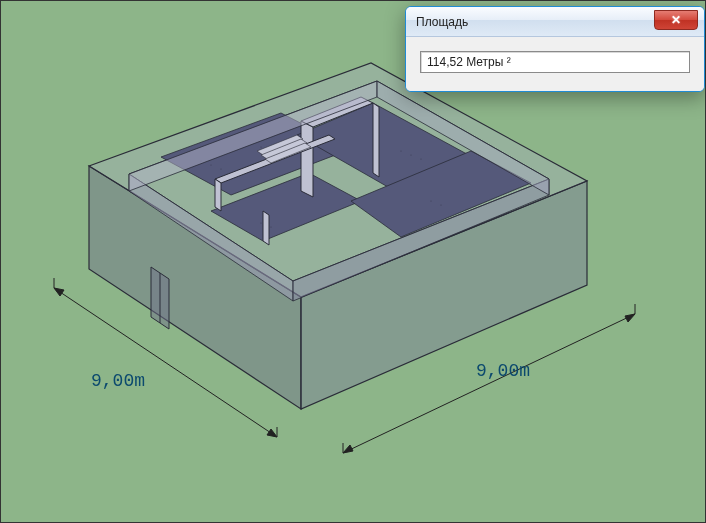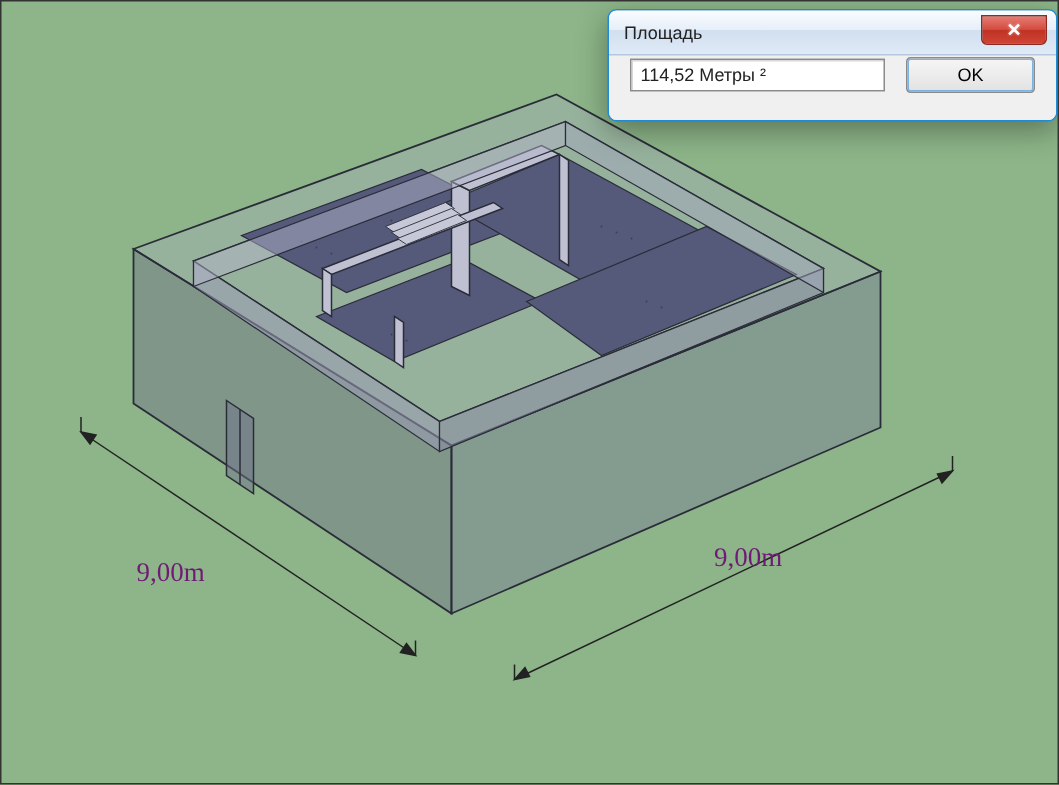--- a/index.html
+++ b/index.html
@@ -12,22 +12,22 @@
       overflow: hidden;
       border: 1px solid #333;
     }
     .viewport {
       position: absolute;
       inset: 0;
     }
     .dim-label {
       position: absolute;
       font-size: 18px;
-      color: #701a75;
-      font-family: Liberation Serif, serif;
+      color: #0c4a6e;
+      font-family: Liberation Mono, monospace;
     }
     .dim-left { left: 90px; top: 370px; }
     .dim-right { left: 475px; top: 360px; }
 
     
     .dialog {
       position: absolute;
       left: 404px;
       top: 5px;
       width: 300px;
@@ -65,21 +65,21 @@
       cursor: pointer;
     }
     .close-btn .x {
       color: #fff;
       font-weight: bold;
       font-size: 12px;
       line-height: 1;
       text-shadow: 0 0 2px rgba(255,255,255,0.6);
     }
     .dialog-body {
-      padding: 1px 14px 18px 14px;
+      padding: 14px 14px 18px 14px;
       display: flex;
       gap: 14px;
       align-items: center;
       background: #f0f0f0;
     }
     .value-box {
       flex: 1;
       height: 22px;
       background: #fff;
       border: 1px solid #8a8a8a;
@@ -195,15 +195,14 @@
 
 <div class="dialog">
   <div class="titlebar">
     <span class="title-text">Площадь</span>
     <div class="close-btn">
       <span class="x">✕</span>
     </div>
   </div>
   <div class="dialog-body">
     <div class="value-box">114,52 Метры ²</div>
-    <button class="ok-btn">OK</button>
   </div>
 </div>
 
 </body></html>

